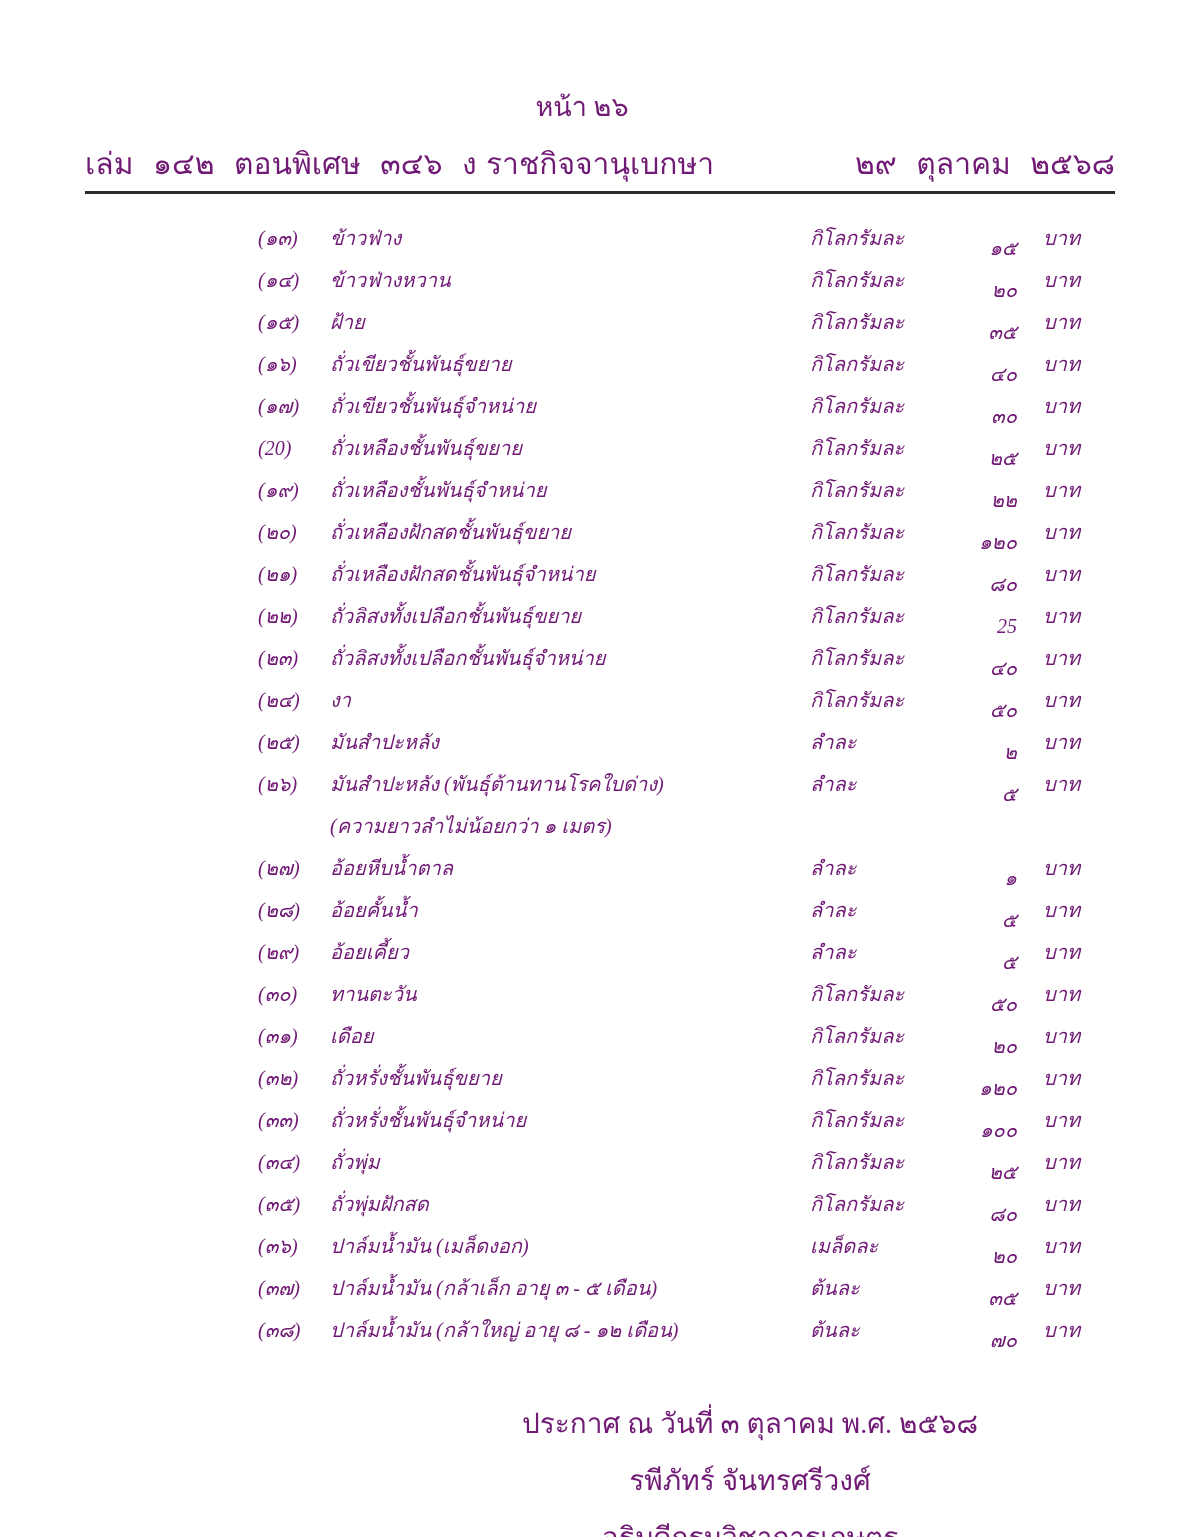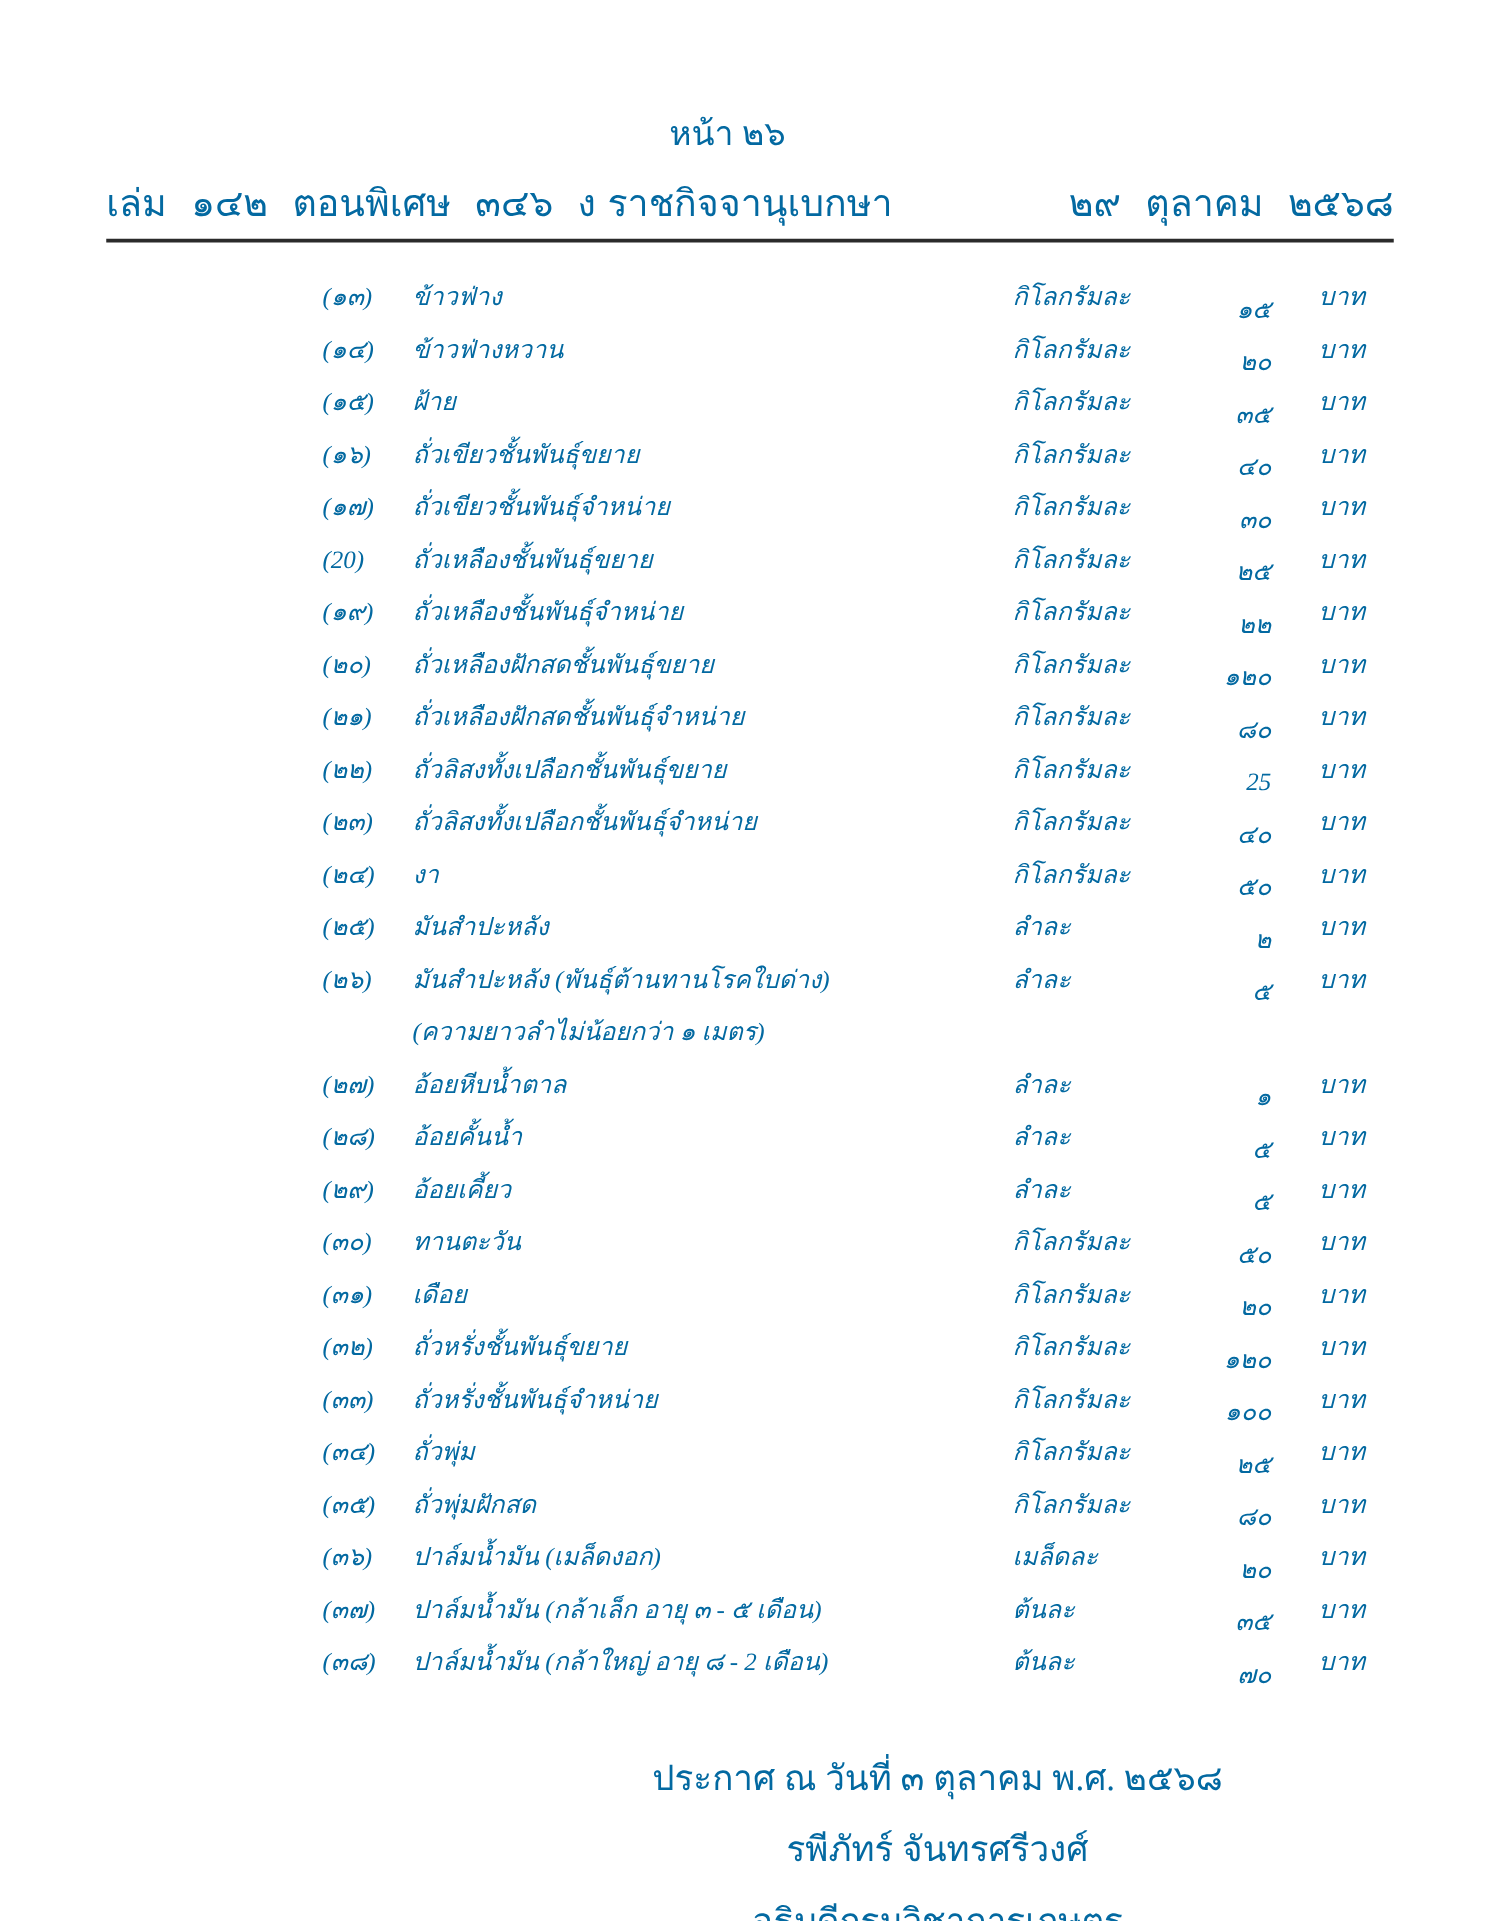--- a/index.html
+++ b/index.html
@@ -5,21 +5,21 @@
   html, body {
     margin: 0;
     padding: 0;
     background: #ffffff;
   }
   .page {
     position: relative;
     width: 1200px;
     height: 1537px;
     background: #ffffff;
-    color: #0369a1;
+    color: #701a75;
     font-family: "Liberation Serif", "DejaVu Serif", serif;
     overflow: hidden;
     box-sizing: border-box;
     padding-top: 88px;
   }
   .content {
     margin: 0 85px;          
     width: 1030px;
   }
   
@@ -57,21 +57,21 @@
     grid-template-columns: 72px 480px 130px 77px 75px;
     padding-left: 173px;     
     height: 42px;
     line-height: 42px;
     white-space: nowrap;
   }
   .row .no    { text-align: left; }
   .row .name  { text-align: left; overflow: visible; }
   .row .unit  { text-align: left; }
   .row .price { text-align: right; margin-top: 10px; }
-  .row .baht  { text-align: right; padding-left: 26px; }
+  .row .baht  { text-align: left; padding-left: 26px; }
   
   .footer {
     margin-top: 44px;
     margin-left: 130px;      
     width: 1070px;
     text-align: center;
     font-size: 28px;
     line-height: 57px;
   }
 </style>
@@ -295,21 +295,21 @@
   <div class="row">
     <span class="no">(๓๗)</span>
     <span class="name">ปาล์มน้ำมัน (กล้าเล็ก อายุ ๓ - ๕ เดือน)</span>
     <span class="unit">ต้นละ</span>
     <span class="price">๓๕</span>
     <span class="baht">บาท</span>
   </div>
 
   <div class="row">
     <span class="no">(๓๘)</span>
-    <span class="name">ปาล์มน้ำมัน (กล้าใหญ่ อายุ ๘ - 2 เดือน)</span>
+    <span class="name">ปาล์มน้ำมัน (กล้าใหญ่ อายุ ๘ - ๑๒ เดือน)</span>
     <span class="unit">ต้นละ</span>
     <span class="price">๗๐</span>
     <span class="baht">บาท</span>
   </div>
 </div>
 
     <div class="footer">
       <div>ประกาศ ณ วันที่ ๓ ตุลาคม พ.ศ. ๒๕๖๘</div>
       <div>รพีภัทร์ จันทรศรีวงศ์</div>
       <div>อธิบดีกรมวิชาการเกษตร</div>

